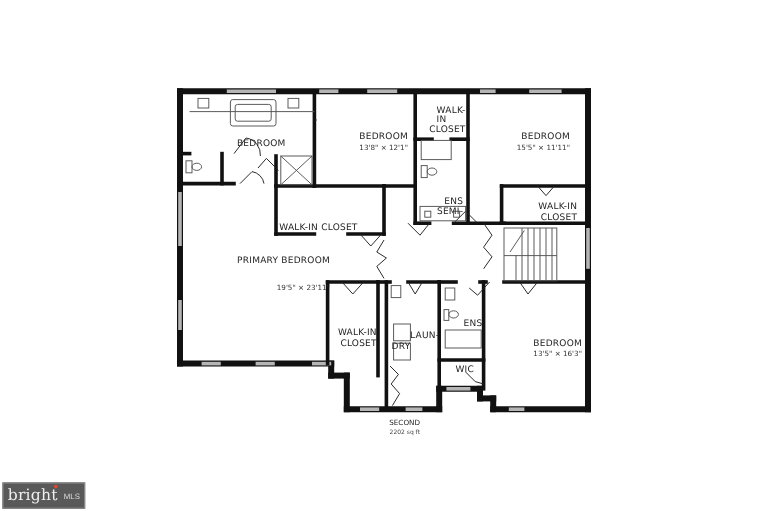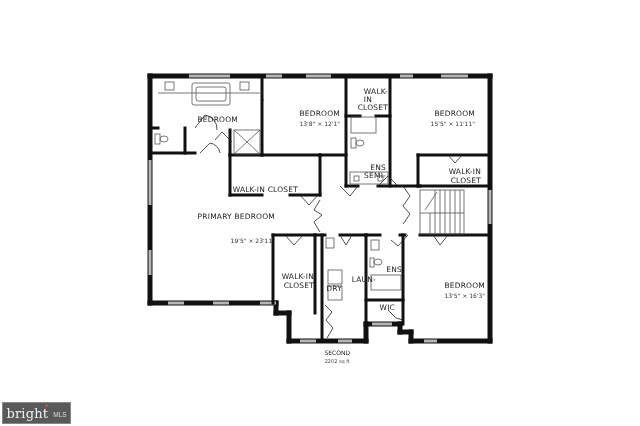--- a/index.html
+++ b/index.html
@@ -185,21 +185,21 @@
 
 <div class="lbl room" style="left:425px; top:168px; width:56px;">WALK-IN</div>
 <div class="lbl room" style="left:425px; top:177px; width:56px;">CLOSET</div>
 
 <div class="lbl room" style="left:165px; top:213px; width:110px;">PRIMARY BEDROOM</div>
 <div class="lbl dim" style="left:165px; top:238px; width:110px;">19'5" × 23'11"</div>
 
 <div class="lbl room" style="left:274px; top:273px; width:40px;">WALK-IN</div>
 <div class="lbl room" style="left:274px; top:282px; width:40px;">CLOSET</div>
 
-<div class="lbl room" style="left:330px; top:276px; width:36px;margin-left:10px;">LAUN-</div>
+<div class="lbl room" style="left:330px; top:276px; width:36px;">LAUN-</div>
 <div class="lbl room" style="left:316px; top:285px; width:26px;">DRY</div>
 
 <div class="lbl room" style="left:376px; top:266px; width:26px;">ENS</div>
 
 <div class="lbl room" style="left:369px; top:304px; width:26px;">WIC</div>
 
 <div class="lbl room" style="left:415px; top:282px; width:70px;">BEDROOM</div>
 <div class="lbl dim" style="left:415px; top:293px; width:70px;">13'5" × 16'3"</div>
 
 <div class="lbl caption" style="left:290px; top:350px; width:60px;">SECOND</div>

